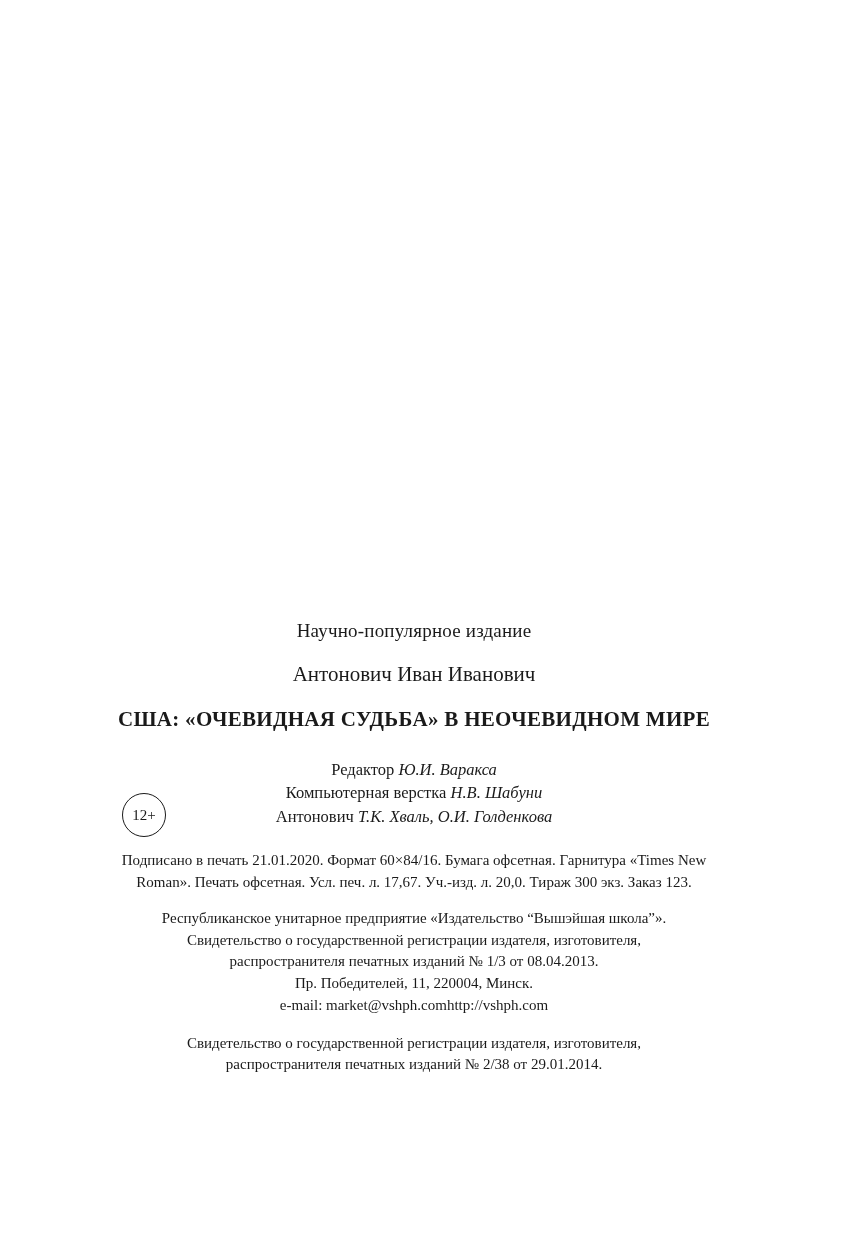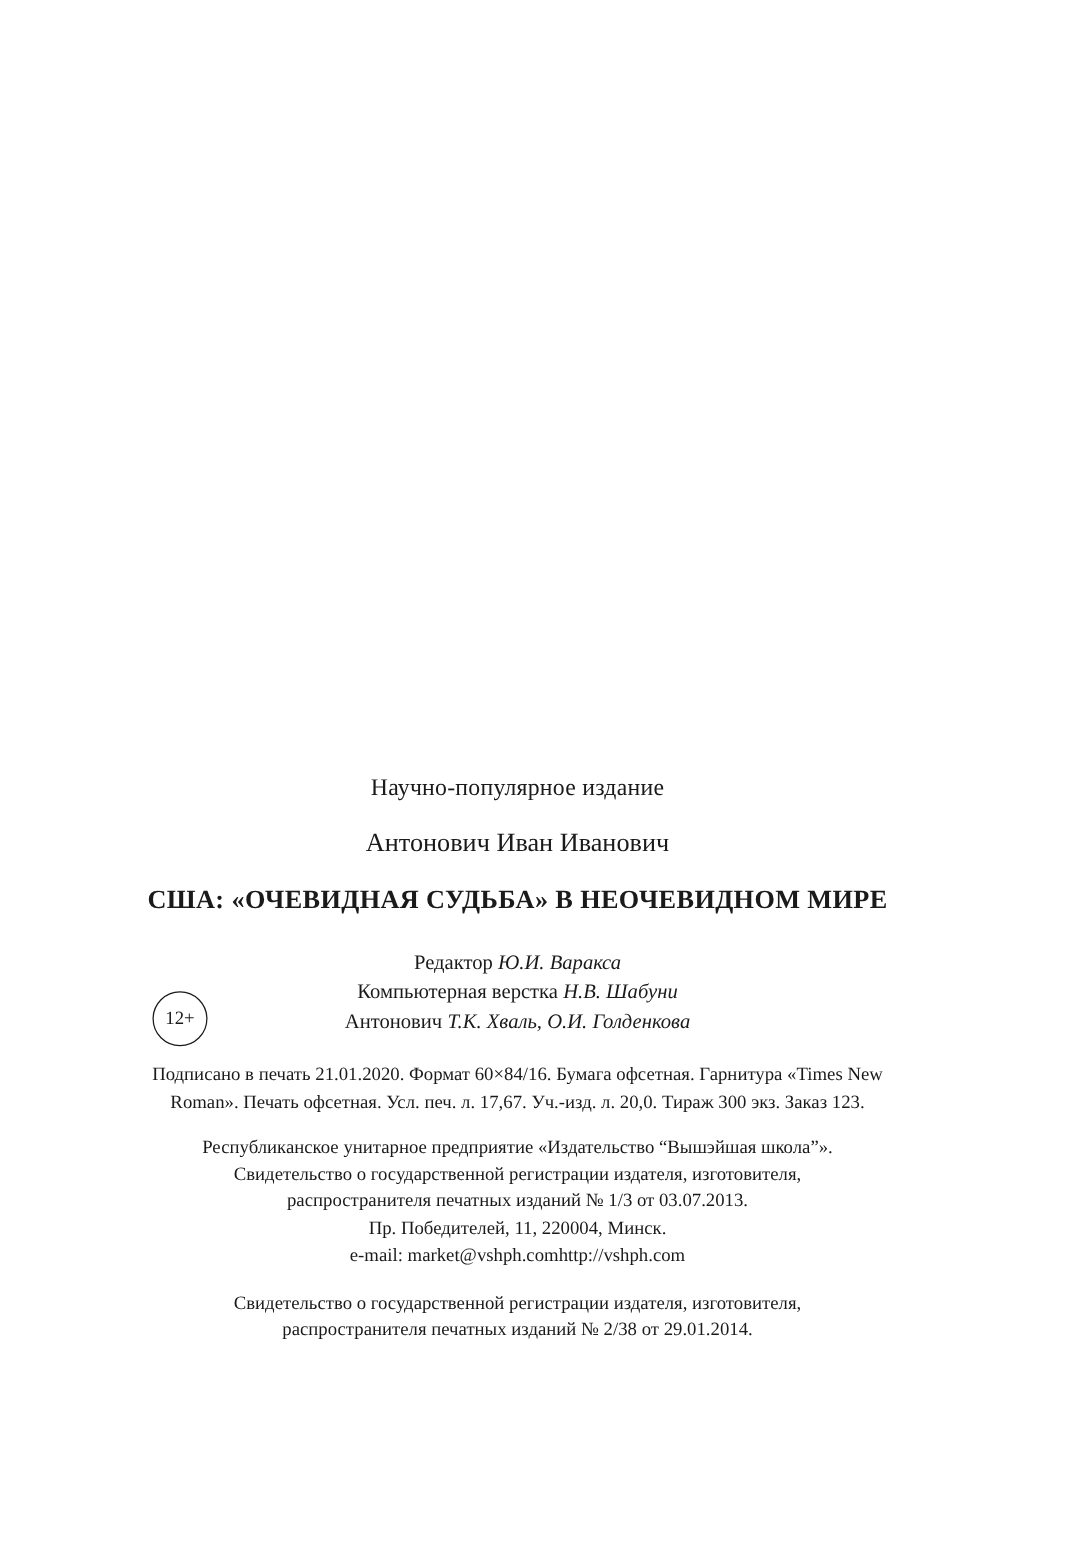--- a/index.html
+++ b/index.html
@@ -121,21 +121,21 @@
     </div>
 
     <div class="imprint-block tight">
       <div>Подписано в печать 21.01.2020. Формат 60×84/16. Бумага офсетная. Гарнитура «Times New</div>
       <div>Roman». Печать офсетная. Усл. печ. л. 17,67. Уч.-изд. л. 20,0. Тираж 300 экз. Заказ 123.</div>
     </div>
 
     <div class="imprint-block">
       <div>Республиканское унитарное предприятие «Издательство “Вышэйшая школа”».</div>
       <div>Свидетельство о государственной регистрации издателя, изготовителя,</div>
-      <div>распространителя печатных изданий № 1/3  от 03.07.2013.</div>
+      <div>распространителя печатных изданий № 1/3  от 08.04.2013.</div>
       <div>Пр. Победителей, 11, 220004, Минск.</div>
       <div>e-mail: market@vshph.comhttp://vshph.com</div>
     </div>
 
     <div class="imprint-block gap">
       <div>Свидетельство о государственной регистрации издателя, изготовителя,</div>
       <div>распространителя печатных изданий № 2/38 от 29.01.2014.</div>
     </div>
 
   </div>

